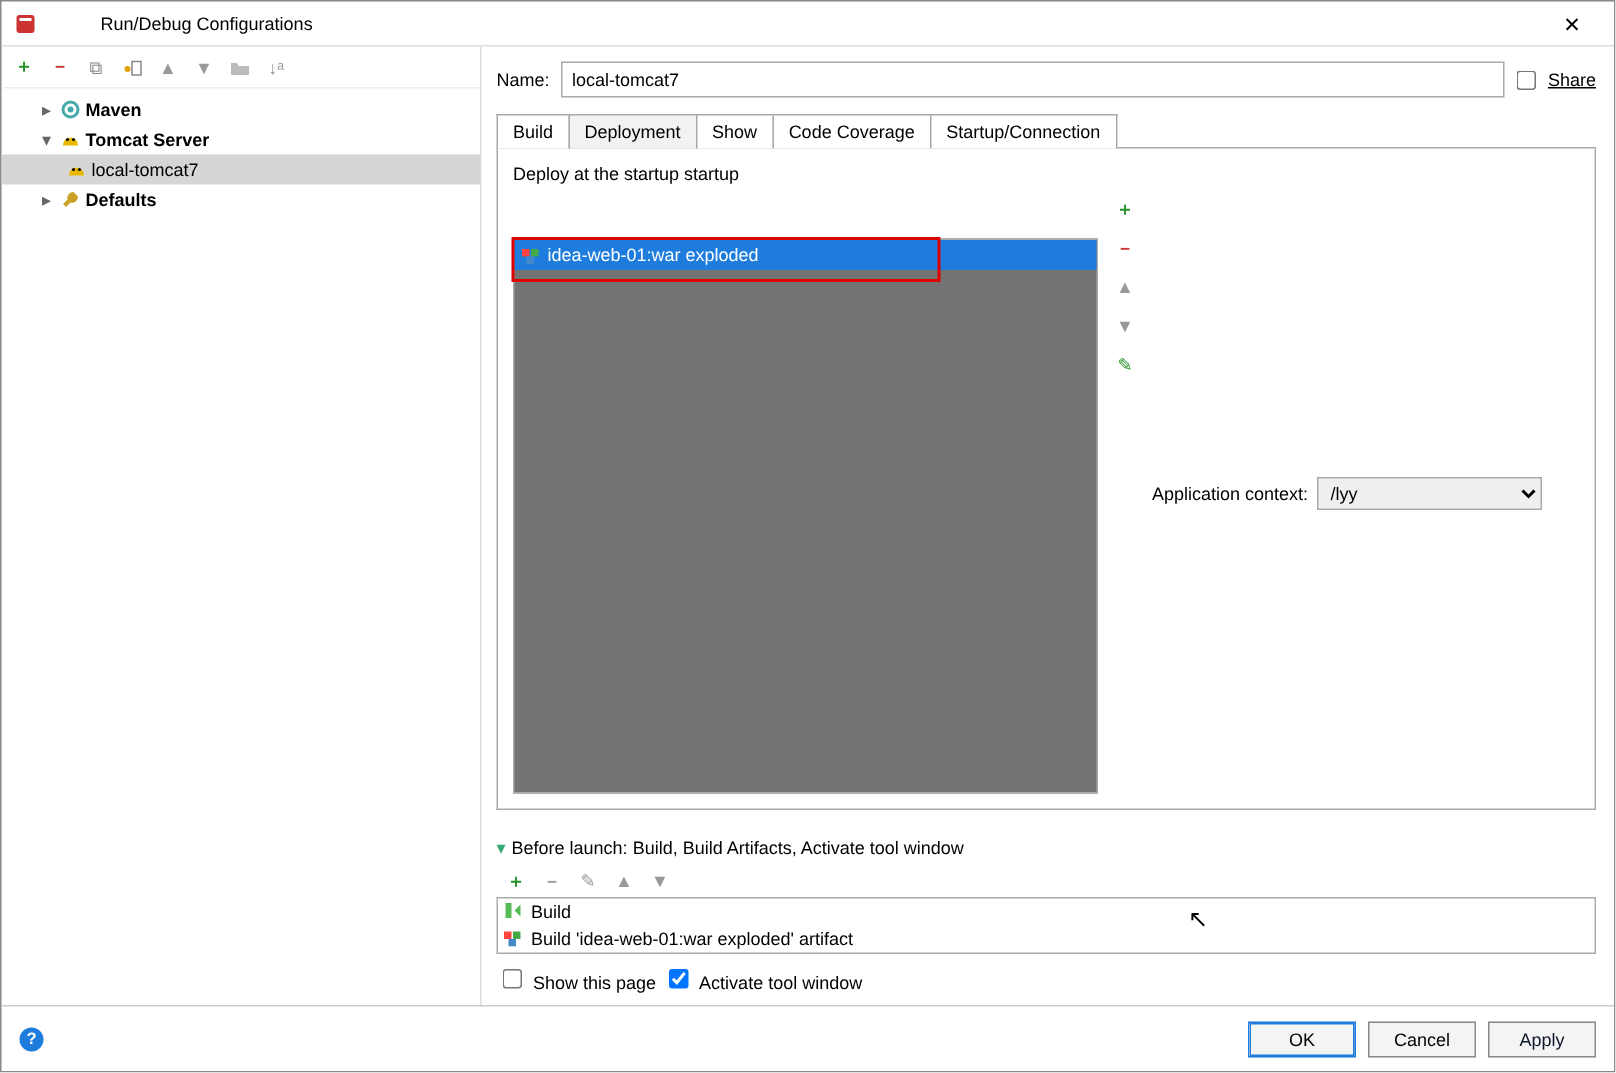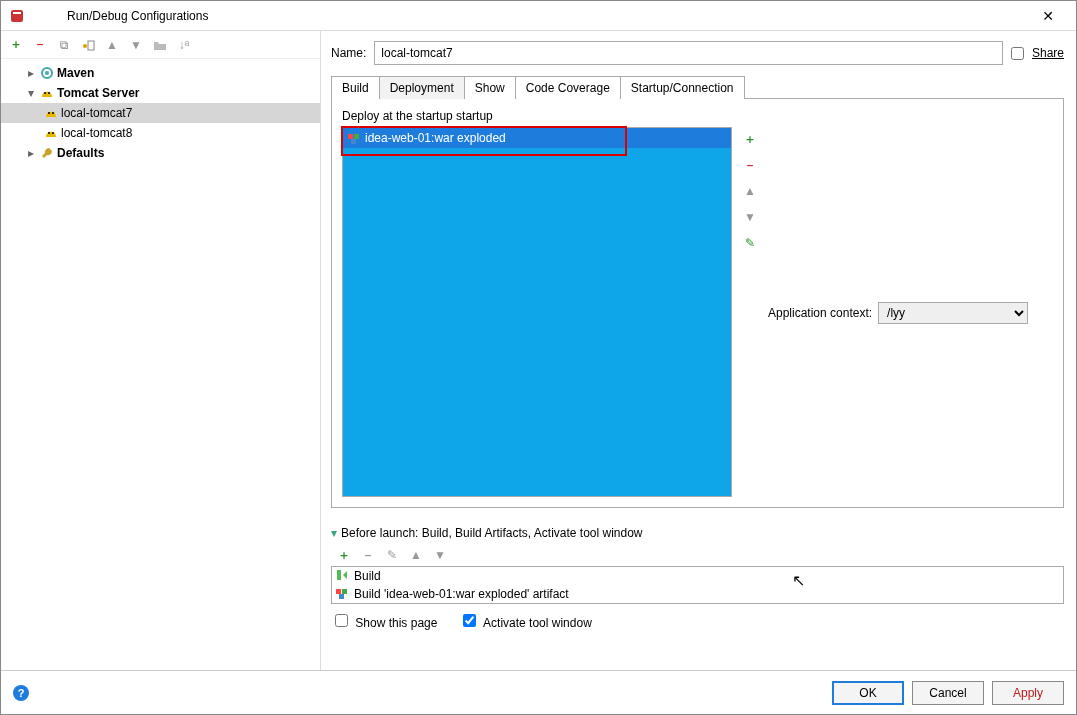--- a/index.html
+++ b/index.html
@@ -24,39 +24,39 @@
 .right-panel { flex: 1; display: flex; flex-direction: column; padding: 10px 12px 0 10px; min-width:0;}
 .name-row { display: flex; align-items: center; gap: 8px; margin-bottom: 10px; justify-content: flex-end; }
 .name-row input[type=text] { flex: 1; height: 24px; border: 1px solid #aaa; padding: 0 6px; }
 .share { display: flex; align-items: center; gap: 4px; }
 .tabs { display: flex; border-bottom: 1px solid #aaa; }
 .tab { padding: 4px 10px; border: 1px solid #aaa; border-bottom: none; margin-right: -1px; background: #fff; position: relative; top: 1px;}
 .tab.active { background: #f2f2f2; }
 .tab-body { border: 1px solid #aaa; border-top: none; padding: 10px; flex: 0 0 auto; }
 .deploy-label { margin-bottom: 4px; display:block;}
 .deploy-area { display: flex; gap: 8px; }
-.artifact-box { flex: 0 0 390px; height: 370px; border: 1px solid #aaa; background: #0ea5e9; position: relative; }
+.artifact-box { flex: 0 0 390px; height: 370px; border: 1px solid #aaa; background: #737373; position: relative; margin-top: 32px; }
 .artifact-highlight { border: 2px solid #d00; position: absolute; left: -2px; top: -2px; width: 286px; height: 30px; pointer-events: none; }
 .artifact-item { height: 20px; background: #1e7ddc; color: #fff; display: flex; align-items: center; gap: 4px; padding: 0 4px; }
 .side-btns { display: flex; flex-direction: column; gap: 6px; padding-top: 2px; }
 .side-btn { width: 20px; height: 20px; display: inline-flex; align-items: center; justify-content: center; }
 .ctx-row { display: flex; align-items: center; gap: 6px; padding-top: 2px;}
 .ctx-row select { height: 22px; border: 1px solid #aaa; width: 150px; padding: 0 4px; }
 .before-launch { margin-top: 18px; }
 .bl-header { display:flex; align-items:center; gap:4px; color:#000;}
 .bl-toolbar { display: flex; gap: 6px; margin: 6px 0 2px 0; padding-left: 4px;}
 .bl-list { border: 1px solid #aaa; }
 .bl-row { height: 18px; display: flex; align-items: center; gap: 4px; padding: 0 4px; }
-.checks { display: flex; gap: 26px; margin: 10px 0 0 4px; }
+.checks { display: flex; gap: 9px; margin: 10px 0 0 4px; }
 .footer { height: 44px; border-top: 1px solid #ccc; display: flex; align-items: center; padding: 0 12px; gap: 8px; }
 .footer .help { width: 16px; height: 16px; border-radius: 50%; background: #1e7ddc; color: #fff; display:inline-flex;align-items:center;justify-content:center;font-weight:bold;font-size:11px;}
 .footer .spacer { flex: 1; }
 .btn { min-width: 72px; height: 24px; border: 1px solid #888; background: #f4f4f4; display:inline-flex;align-items:center;justify-content:center;}
 .btn.primary { border: 1px solid #1e7ddc; box-shadow: 0 0 0 1px #1e7ddc inset; }
-.btn.disabled { color: #b91c1c; }
+.btn.disabled { color: #0f172a; }
 .green { color: #2a912a; }
 .red { color: #c33; }
 .grey { color: #999; }
 .cursor { position: absolute; left: 800px; top: 612px; font-size: 16px; pointer-events:none;}
 input[type=checkbox]{ margin:0 4px 0 0; }
 .small-icon{width:14px;height:14px;display:inline-block;}
 </style>
 </head>
 <body>
 
@@ -122,30 +122,20 @@
         <div class="tree-row indent2 selected">
           <span class="node-icon">
             <svg width="14" height="14">
                 <path d="M2 11 C2 4 12 4 12 11 Z" fill="#e6b800"></path>
                 <circle cx="5" cy="7" r="1" fill="#000"></circle>
                 <circle cx="9" cy="7" r="1" fill="#000"></circle>
               </svg>
           </span>
           <span>local-tomcat7</span>
         </div>
-        <div class="tree-row indent2">
-          <span class="node-icon">
-            <svg width="14" height="14">
-                <path d="M2 11 C2 4 12 4 12 11 Z" fill="#e6b800"></path>
-                <circle cx="5" cy="7" r="1" fill="#000"></circle>
-                <circle cx="9" cy="7" r="1" fill="#000"></circle>
-              </svg>
-          </span>
-          <span>local-tomcat8</span>
-        </div>
         <div class="tree-row indent1">
           <span class="twist">▸</span>
           <span class="node-icon">
             <svg width="14" height="14">
                 <path d="M9 2a4 4 0 0 0-4 5L2 10l2 2 3-3a4 4 0 0 0 5-4L9 2z" fill="#c9a227"></path>
               </svg>
           </span>
           <span class="bold">Defaults</span>
         </div>
       </div>

